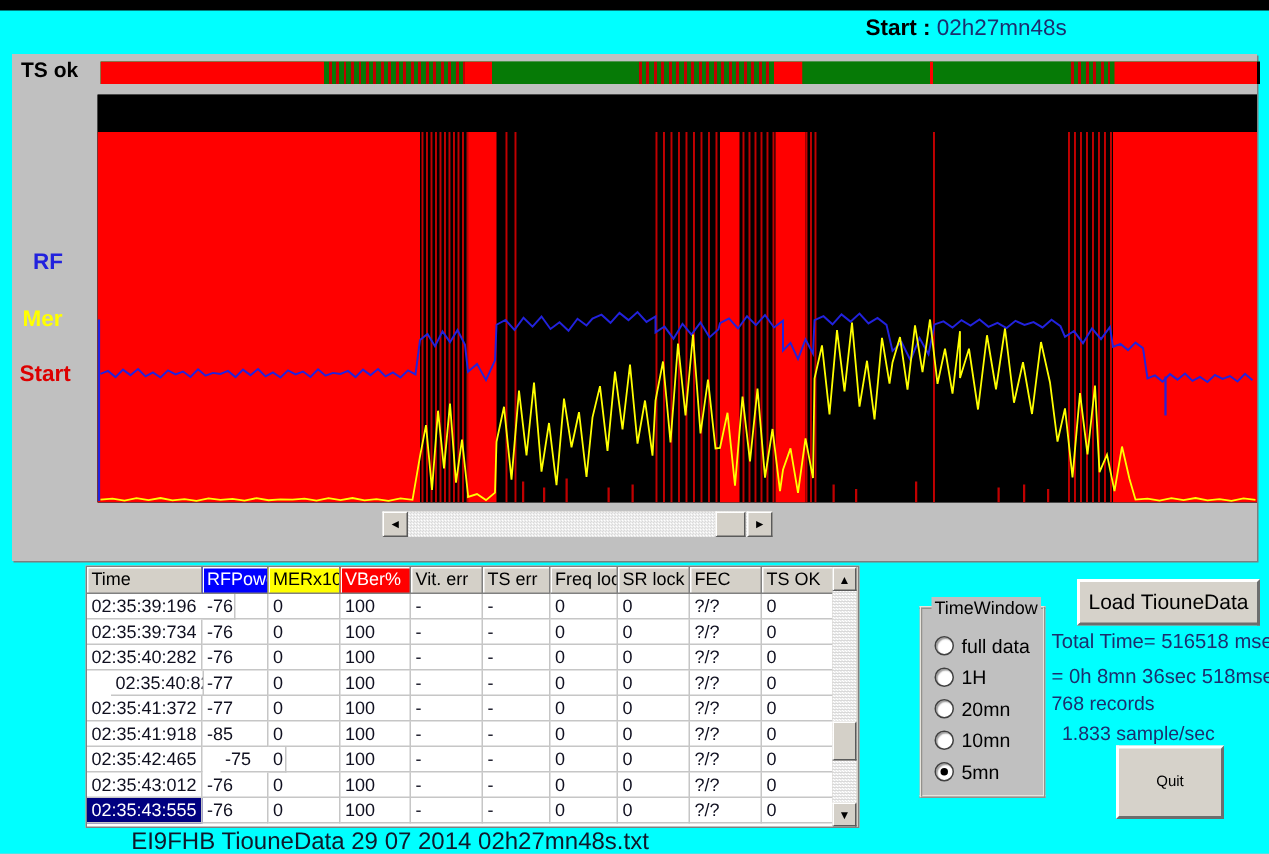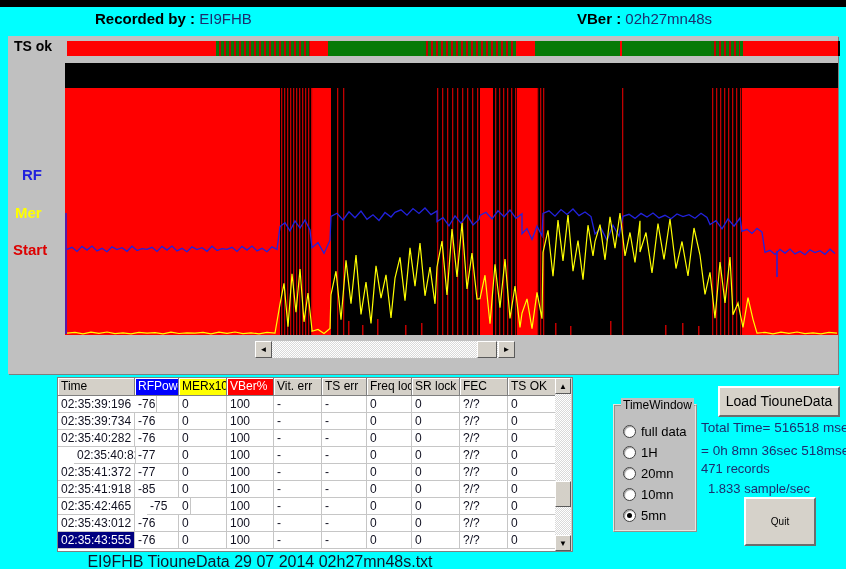--- a/index.html
+++ b/index.html
@@ -82,26 +82,22 @@
   #stat-break{left:701px;top:443px;font-size:13.5px;}
   #stat-records{left:701px;top:461px;}
   #stat-rate{left:708px;top:481px;}
 </style>
 </head>
 <body>
 
 <div id="app">
   <div class="topbar"></div>
 
-  <div class="hdr" id="hdr-rec">
-    <span class="lab">Recorded by :</span>
-    <span class="val">EI9FHB</span>
-  </div>
   <div class="hdr" id="hdr-start">
-    <span class="lab">VBer :</span>
+    <span class="lab">Start :</span>
     <span class="val">02h27mn48s</span>
   </div>
 
   <div class="panel">
     <div class="tsok">TS ok</div>
     <div class="tsstrip" id="tsstrip">
         <div class="tsseg red" style="left: 0%; width: 19.3%;"></div>
         <div class="tsseg mix" style="left: 19.3%; width: 12.1%;"></div>
         <div class="tsseg red" style="left: 31.4%; width: 2.4%;"></div>
         <div class="tsseg green" style="left: 33.8%; width: 12.2%;"></div>
@@ -332,17 +328,17 @@
         <div class="radio-row" style="top: 16px;"><span class="radio"></span><span class="radio-label">full data</span></div>
         <div class="radio-row" style="top: 37px;"><span class="radio"></span><span class="radio-label">1H</span></div>
         <div class="radio-row" style="top: 58px;"><span class="radio"></span><span class="radio-label">20mn</span></div>
         <div class="radio-row" style="top: 79px;"><span class="radio"></span><span class="radio-label">10mn</span></div>
         <div class="radio-row" style="top: 100px;"><span class="radio sel"></span><span class="radio-label">5mn</span></div>
       </div>
   </div>
 
   <div class="stat" id="stat-total">Total Time= 516518 msec</div>
   <div class="stat" id="stat-break">= 0h 8mn 36sec 518msec</div>
-  <div class="stat" id="stat-records">471 records</div>
+  <div class="stat" id="stat-records">768 records</div>
   <div class="stat" id="stat-rate">1.833 sample/sec</div>
 
   <div class="btn" id="quit-btn">Quit</div>
 </div>
 
 </body></html>

